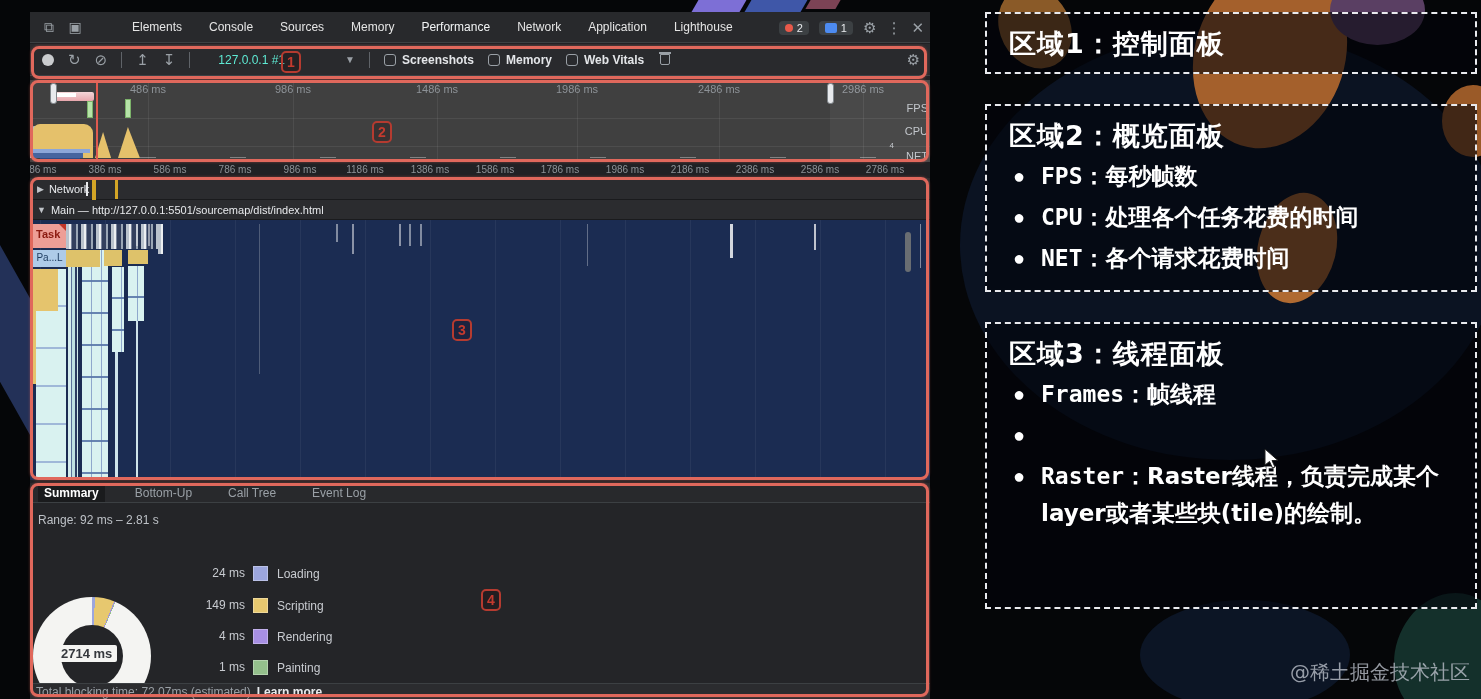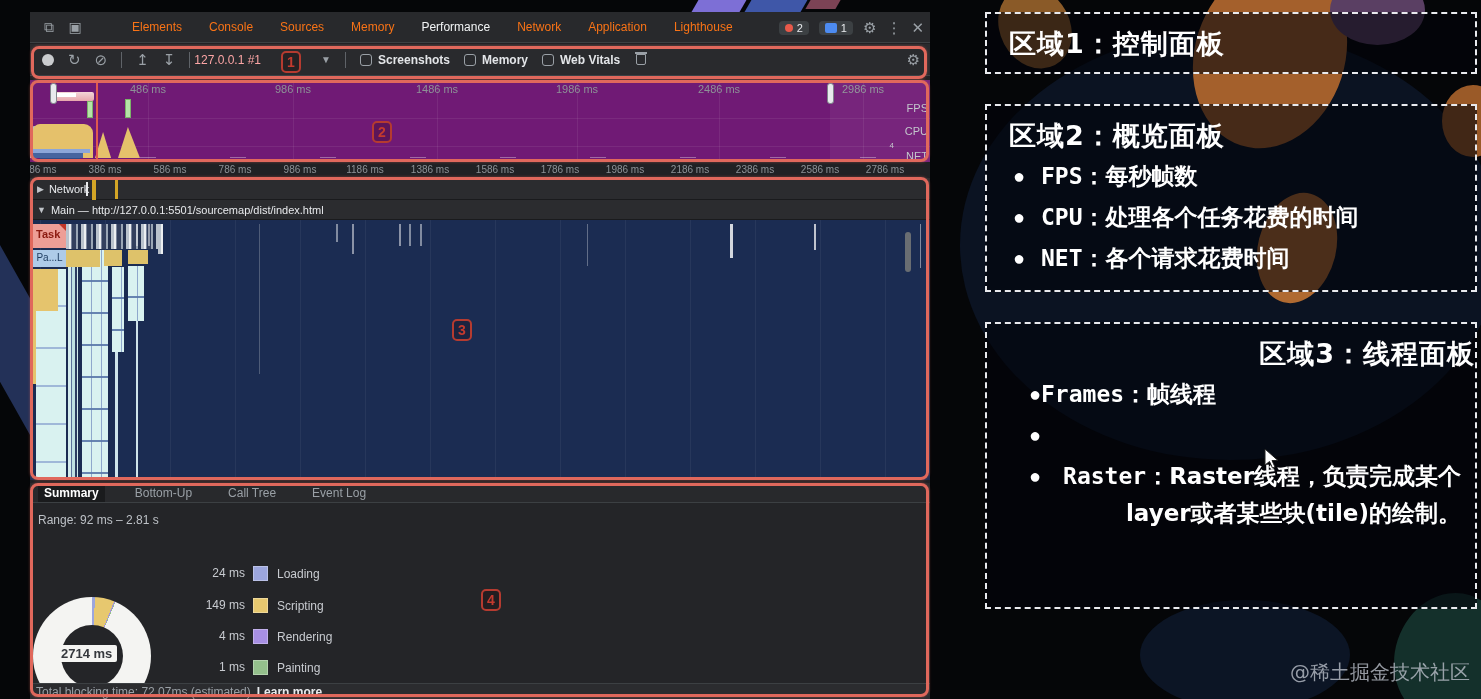--- a/index.html
+++ b/index.html
@@ -14,46 +14,46 @@
   
   #devtools { position:absolute; left:30px; top:12px; width:900px; height:687px;
               background:#202124; z-index:1; }
 
   
   #tabbar { position:absolute; left:0; top:0; width:900px; height:31px;
             background:#28292c; border-bottom:1px solid #3c4043;
             display:flex; align-items:center; }
   .tb-icon { color:#9aa0a6; font-size:14px; width:26px; text-align:center; }
   .tabs { display:flex; gap:27px; margin-left:44px; }
-  .tab { color:#f97316; font-size:12px; white-space:nowrap; cursor:default; }
+  .tab { color:#e5e5e5; font-size:12px; white-space:nowrap; cursor:default; }
   .tab.active { color:#f1f3f4; }
   .tab-right { position:absolute; right:6px; top:0; height:31px; display:flex; align-items:center; gap:10px; }
   .badge { background:#3c4043; border-radius:4px; padding:1px 6px; font-size:11px; color:#e8eaed;
            display:flex; align-items:center; gap:4px; }
   .dot-red { width:8px; height:8px; border-radius:50%; background:#e8594a; display:inline-block; }
   .bubble-blue { width:12px; height:10px; background:#4d8bf0; border-radius:2px; display:inline-block; }
   .gicon { color:#9aa0a6; font-size:15px; }
 
   
   #perf-toolbar { position:absolute; left:0; top:32px; width:900px; height:32px;
                   background:#292a2d; border-bottom:1px solid #3c4043;
                   display:flex; align-items:center; color:#9aa0a6; }
   .ti { margin-left:14px; font-size:15px; color:#9aa0a6; }
   .sep { width:1px; height:16px; background:#5f6368; margin-left:14px; }
   .rec-dot { width:12px; height:12px; border-radius:50%; background:#caccce; margin-left:12px; }
-  .profile { color:#fca5a5; font-size:12px; margin-left:4px; }
+  .profile { color:#5eead4; font-size:12px; margin-left:28px; }
   .caret { font-size:10px; margin-left:60px; color:#9aa0a6; }
   .chk { display:flex; align-items:center; gap:6px; margin-left:14px; }
   .chk .box { width:12px; height:12px; border:1px solid #9aa0a6; border-radius:3px; background:transparent; }
   .chk .lbl { color:#e3e5e8; font-size:12px; font-weight:bold; }
   .trash { width:10px; height:11px; border:1px solid #9aa0a6; border-radius:0 0 2px 2px; position:relative; margin-left:16px; }
   .trash:before { content:""; position:absolute; left:-2px; top:-3px; width:12px; height:2px; background:#9aa0a6; }
 
   
-  #overview { position:absolute; left:0; top:68px; width:900px; height:82px; background:#701a75; overflow:hidden; }
+  #overview { position:absolute; left:0; top:68px; width:900px; height:82px; background:#404040; overflow:hidden; }
   .ov-label { position:absolute; transform:translateX(-50%); color:#8d9297; font-size:11px; top:3px; white-space:nowrap; }
   .ov-grid  { position:absolute; top:0; width:1px; height:82px; background:rgba(255,255,255,.07); }
   .ov-hline { position:absolute; left:0; width:900px; height:1px; background:rgba(255,255,255,.07); }
   .track-lab { position:absolute; right:2px; color:#c3c7cc; font-size:11px; }
   .handle { position:absolute; width:7px; height:21px; top:3px; background:#e8eaed;
             border:1px solid #80868b; border-radius:3px; z-index:3; }
 
   
   #midruler { position:absolute; left:0; top:151px; width:900px; height:15px; background:#202124; overflow:hidden; }
   .mr-label { position:absolute; transform:translateX(-50%); top:1px; color:#8d9297; font-size:10px; white-space:nowrap; }
@@ -365,21 +365,21 @@
     <div class="bullet">
       <span class="bu">●</span>
       <span><span class="head">CPU：</span><span class="rest">处理各个任务花费的时间</span></span>
     </div>
     <div class="bullet">
       <span class="bu">●</span>
       <span><span class="head">NET：</span><span class="rest">各个请求花费时间</span></span>
     </div>
   </div>
 
-  <div class="note" style="top:322px;height:287px;text-align:right;">
+  <div class="note" style="top:322px;height:287px;">
     <div class="note-title">区域3：线程面板</div>
     <div class="bullet">
       <span class="bu">●</span>
       <span><span class="head">Frames：</span><span class="rest">帧线程</span></span>
     </div>
     <div class="bullet">
       <span class="bu">●</span>
     </div>
     <div class="bullet">
       <span class="bu">●</span>

